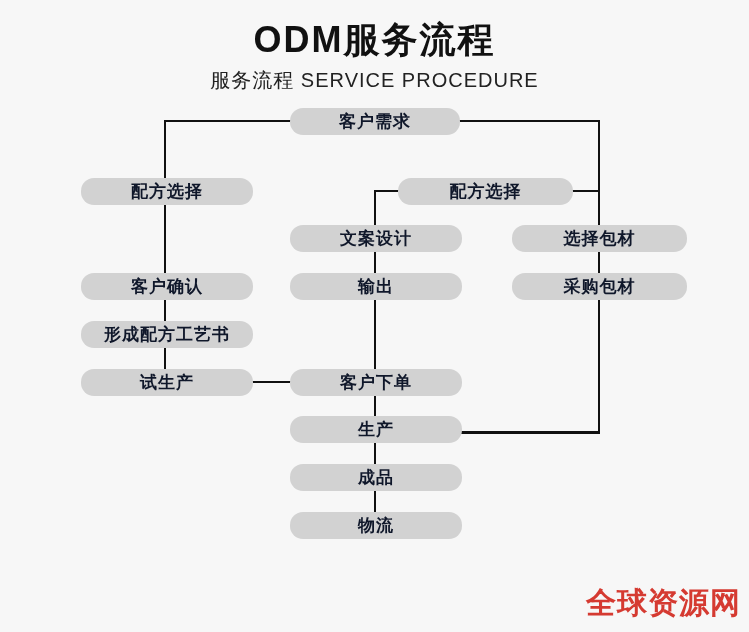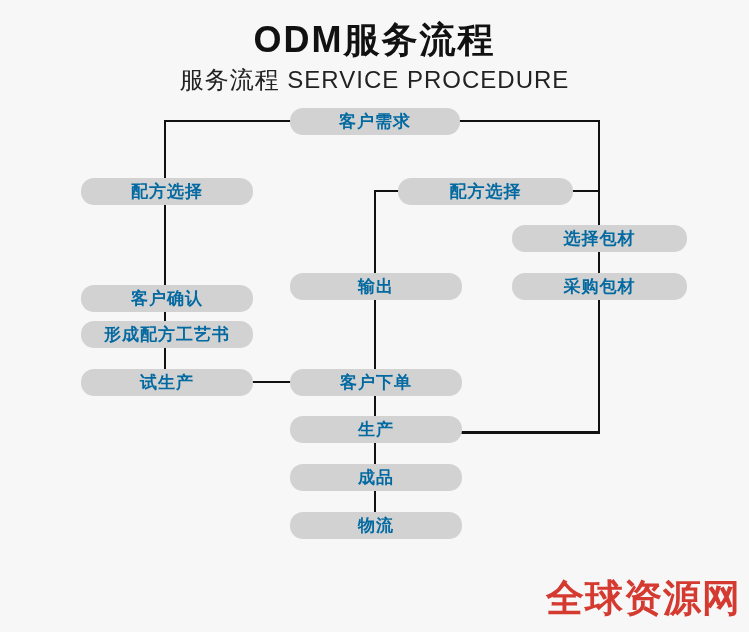--- a/index.html
+++ b/index.html
@@ -26,51 +26,51 @@
     color: #111111;
     letter-spacing: 2px;
     line-height: 40px;
   }
   .subtitle {
     position: absolute;
     left: 0;
     top: 66px;
     width: 749px;
     text-align: center;
-    font-size: 24px;
+    font-size: 20px;
     font-weight: normal;
     color: #222222;
     letter-spacing: 1px;
     line-height: 28px;
   }
   .node {
     position: absolute;
     height: 27px;
     background: #d2d2d2;
     border-radius: 13px;
     z-index: 2;
     display: flex;
     align-items: center;
     justify-content: center;
     font-size: 17px;
     font-weight: bold;
-    color: #0369a1;
+    color: #0f172a;
     letter-spacing: 1px;
     white-space: nowrap;
   }
   .line {
     position: absolute;
     background: #111111;
     z-index: 1;
   }
   .watermark {
     position: absolute;
     right: 8px;
     bottom: 8px;
-    font-size: 38px;
+    font-size: 30px;
     font-weight: bold;
     color: #d53a31;
     letter-spacing: 1px;
     white-space: nowrap;
   }
 </style>
 </head>
 <body>
 
 <div class="canvas">
@@ -84,25 +84,26 @@
   <div class="line" style="left:598px; top:120px; width:2px;  height:314px;"></div>
   <div class="line" style="left:374px; top:190px; width:26px;  height:2px;"></div>
   <div class="line" style="left:374px; top:190px; width:2px;  height:336px;"></div>
   <div class="line" style="left:571px; top:190px; width:29px;  height:2px;"></div>
   <div class="line" style="left:252px; top:381px; width:40px;  height:2px;"></div>
   <div class="line" style="left:460px; top:431px; width:140px; height:3px;"></div>
 
   <div class="node" style="left:290px; top:108px; width:170px;">客户需求</div>
 
   <div class="node" style="left:81px;  top:178px; width:172px;">配方选择</div>
-  <div class="node" style="left:81px;  top:273px; width:172px;margin-top:12px;">客户确认</div>
+  <div class="node" style="left:81px;  top:273px; width:172px;">客户确认</div>
   <div class="node" style="left:81px;  top:321px; width:172px;">形成配方工艺书</div>
   <div class="node" style="left:81px;  top:369px; width:172px;">试生产</div>
 
   <div class="node" style="left:398px; top:178px; width:175px;">配方选择</div>
+  <div class="node" style="left:290px; top:225px; width:172px;">文案设计</div>
   <div class="node" style="left:290px; top:273px; width:172px;">输出</div>
   <div class="node" style="left:290px; top:369px; width:172px;">客户下单</div>
   <div class="node" style="left:290px; top:416px; width:172px;">生产</div>
   <div class="node" style="left:290px; top:464px; width:172px;">成品</div>
   <div class="node" style="left:290px; top:512px; width:172px;">物流</div>
 
   <div class="node" style="left:512px; top:225px; width:175px;">选择包材</div>
   <div class="node" style="left:512px; top:273px; width:175px;">采购包材</div>
 
   <div class="watermark">全球资源网</div>

